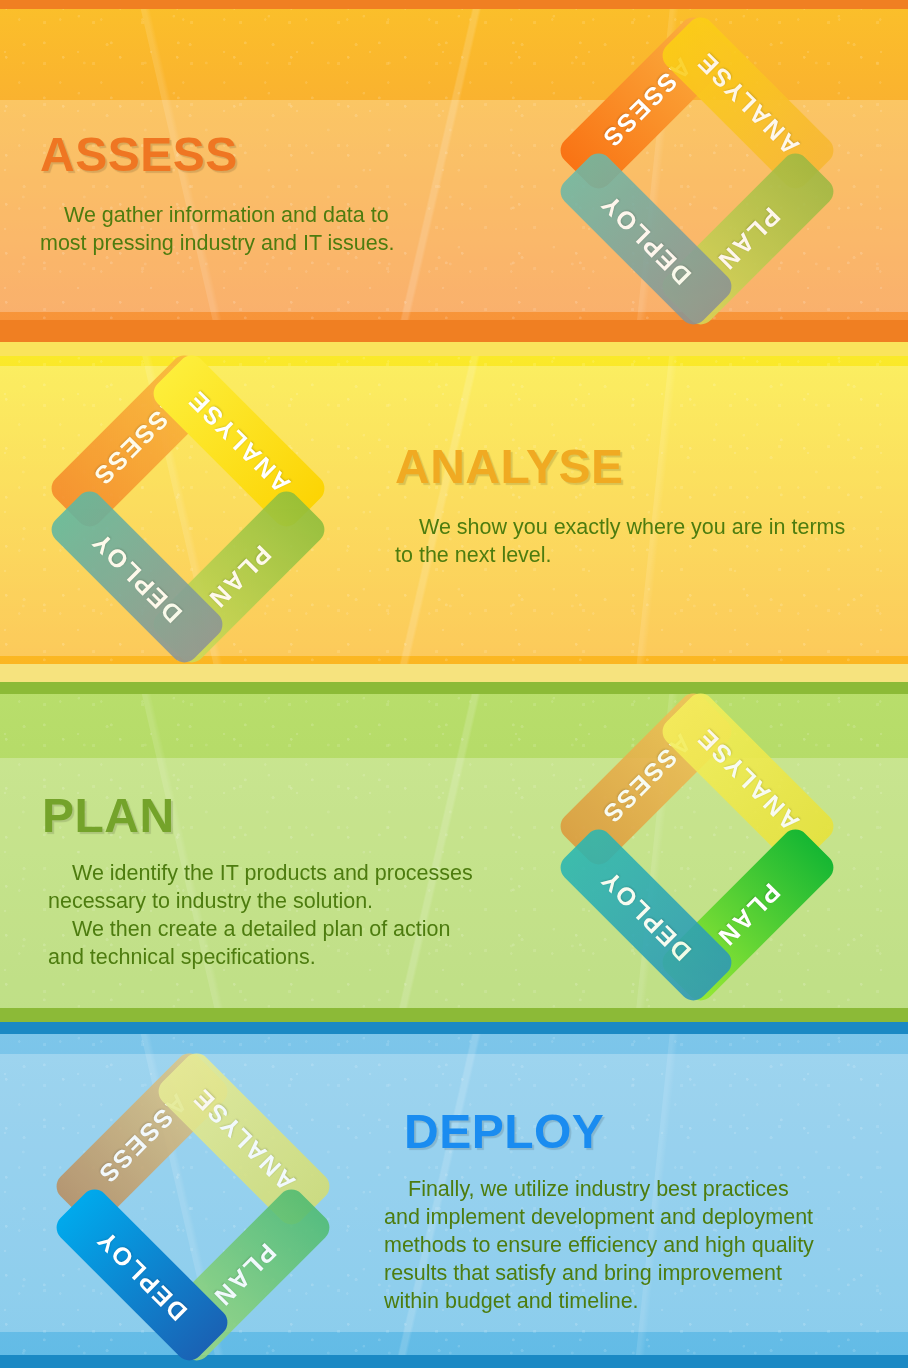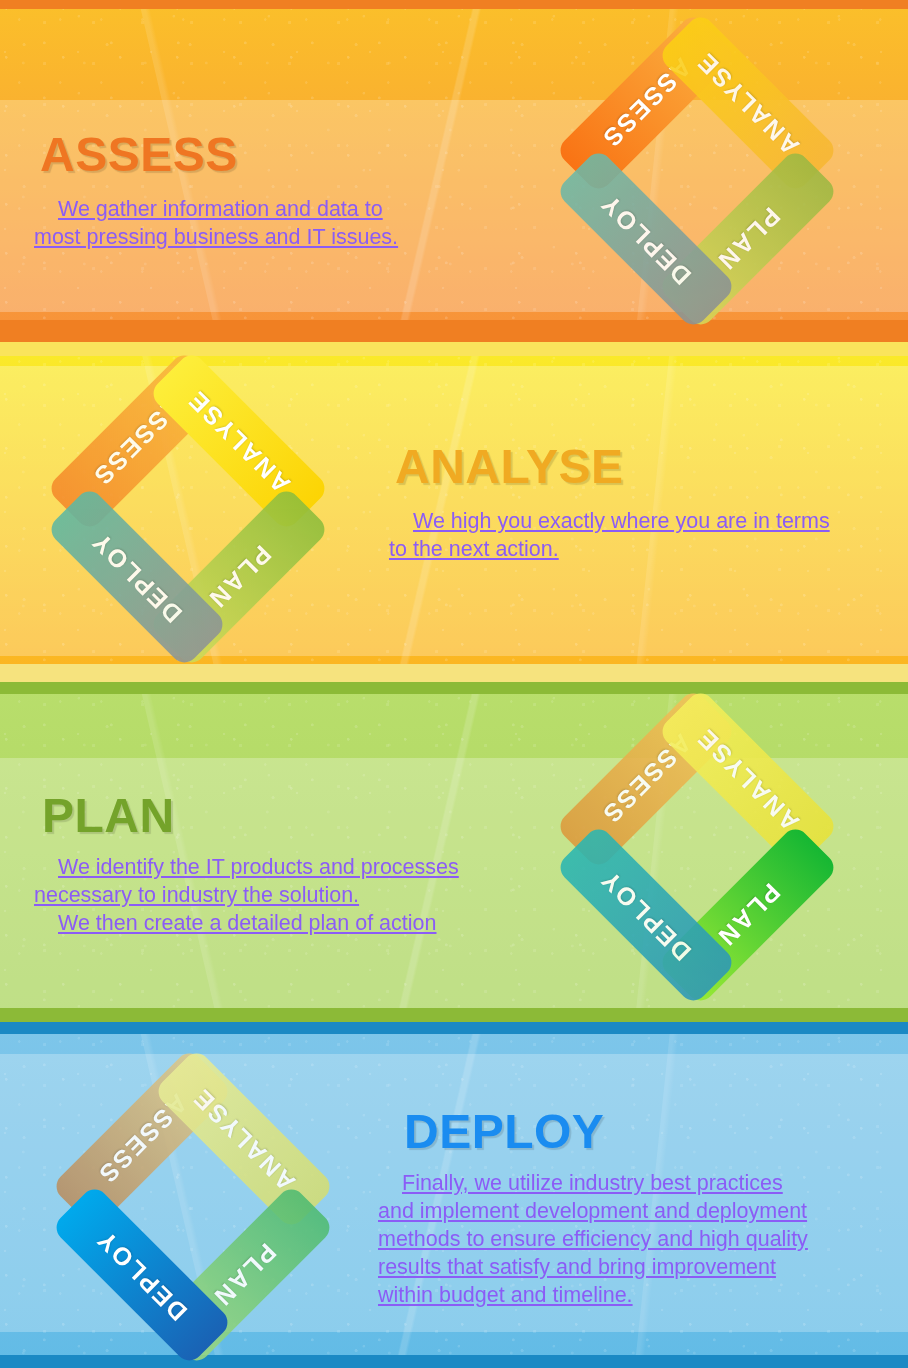--- a/index.html
+++ b/index.html
@@ -36,22 +36,22 @@
   .botbar{position:absolute;left:0;width:908px;}
 
   
   .card{position:absolute;background:rgba(255,255,255,.26);}
 
   .title{
     position:absolute;margin:0;font-weight:bold;letter-spacing:.5px;
     line-height:1;white-space:nowrap;
   }
   .body{
-    position:absolute;margin:0;color:#8b5cf6;
-    font-size:21.5px;line-height:1.30;text-decoration:underline;
+    position:absolute;margin:6px;color:#4d7c0f;
+    font-size:21.5px;line-height:1.30;
   }
   .body .ln{display:block;}
   .body .ln.ind{text-indent:24px;}
 
   
   .octa{position:absolute;width:290px;height:290px;}
   .octa .band{
     position:absolute;width:196px;height:62px;
     border-radius:14px;
     display:flex;align-items:center;justify-content:center;
@@ -85,21 +85,21 @@
     <div class="scratch"></div>
     <div class="topbar" id="p0top" style="top: 0px; height: 9px; background: rgb(240, 127, 34);"></div>
     <div class="botbar" id="p0bot" style="bottom: 0px; height: 22px; background: rgb(240, 127, 34);"></div>
 
     <div class="card" style="left:0;top:100px;width:908px;height:212px;"></div>
 
     <h1 class="title" id="p0title" style="left: 40px; top: 131px; font-size: 48px; color: rgb(239, 118, 34); text-shadow: rgba(0, 0, 0, 0.13) 2px 2px 1px;">ASSESS</h1>
 
     <div class="body" style="left:34px;top:196px;width:430px;">
       <span class="ln ind">We gather information and data to</span>
-      <span class="ln">most pressing business and IT issues.</span>
+      <span class="ln">most pressing industry and IT issues.</span>
     </div>
 
     <div class="octa" id="o0" style="left:552px;top:26px;">
       <div class="band b-assess" id="o0-assess" style="background-image: linear-gradient(90deg, rgb(249, 115, 20) 0%, rgb(251, 176, 64) 100%); opacity: 1;">
           <span>ASSESS</span>
         </div>
       <div class="band b-analyse" id="o0-analyse" style="background-image: linear-gradient(270deg, rgb(247, 183, 51) 0%, rgb(251, 208, 20) 100%); opacity: 0.88;">
           <span>ANALYSE</span>
         </div>
       <div class="band b-plan" id="o0-plan" style="background-image: linear-gradient(270deg, rgb(157, 184, 66) 0%, rgb(215, 217, 90) 100%); opacity: 0.88;">
@@ -116,22 +116,22 @@
     <div class="grain"></div>
     <div class="scratch"></div>
     <div class="topbar" id="p1top" style="top: 0px; height: 14px; background: rgb(250, 228, 92);"></div>
     <div class="botbar" id="p1bot" style="bottom: 0px; height: 18px; background: rgb(246, 227, 126);"></div>
 
     <div class="card" style="left:0;top:24px;width:908px;height:290px;"></div>
 
     <h1 class="title" id="p1title" style="left: 395px; top: 101px; font-size: 48px; color: rgb(240, 170, 34); text-shadow: rgba(0, 0, 0, 0.13) 2px 2px 1px;">ANALYSE</h1>
 
     <div class="body" style="left:389px;top:166px;width:510px;">
-      <span class="ln ind">We high you exactly where you are in terms</span>
-      <span class="ln">to the next action.</span>
+      <span class="ln ind">We show you exactly where you are in terms</span>
+      <span class="ln">to the next level.</span>
     </div>
 
     <div class="octa" id="o1" style="left:43px;top:22px;">
       <div class="band b-assess" id="o1-assess" style="background-image: linear-gradient(90deg, rgb(245, 138, 42) 0%, rgb(249, 185, 60) 100%); opacity: 0.88;">
           <span>ASSESS</span>
         </div>
       <div class="band b-analyse" id="o1-analyse" style="background-image: linear-gradient(270deg, rgb(252, 212, 4) 0%, rgb(253, 238, 58) 100%); opacity: 1;">
           <span>ANALYSE</span>
         </div>
       <div class="band b-plan" id="o1-plan" style="background-image: linear-gradient(270deg, rgb(141, 189, 60) 0%, rgb(207, 220, 90) 100%); opacity: 0.88;">
@@ -147,24 +147,25 @@
     <div class="bg" id="p2bg" style="background: linear-gradient(rgb(185, 222, 108) 0%, rgb(169, 212, 92) 100%);"></div>
     <div class="grain"></div>
     <div class="scratch"></div>
     <div class="topbar" id="p2top" style="top: 0px; height: 12px; background: rgb(140, 186, 55);"></div>
     <div class="botbar" id="p2bot" style="bottom: 0px; height: 14px; background: rgb(140, 186, 55);"></div>
 
     <div class="card" style="left:0;top:76px;width:908px;height:250px;"></div>
 
     <h1 class="title" id="p2title" style="left: 42px; top: 110px; font-size: 48px; color: rgb(116, 163, 42); text-shadow: rgba(0, 0, 0, 0.13) 2px 2px 1px;">PLAN</h1>
 
-    <div class="body" style="left:34px;top:172px;width:490px;">
+    <div class="body" style="left:42px;top:172px;width:490px;">
       <span class="ln ind">We identify the IT products and processes</span>
       <span class="ln">necessary to industry the solution.</span>
       <span class="ln ind">We then create a detailed plan of action</span>
+      <span class="ln">and technical specifications.</span>
     </div>
 
     <div class="octa" id="o2" style="left:552px;top:20px;">
       <div class="band b-assess" id="o2-assess" style="background-image: linear-gradient(90deg, rgb(220, 154, 60) 0%, rgb(243, 196, 89) 100%); opacity: 0.88;">
           <span>ASSESS</span>
         </div>
       <div class="band b-analyse" id="o2-analyse" style="background-image: linear-gradient(270deg, rgb(232, 226, 58) 0%, rgb(245, 239, 92) 100%); opacity: 0.88;">
           <span>ANALYSE</span>
         </div>
       <div class="band b-plan" id="o2-plan" style="background-image: linear-gradient(270deg, rgb(22, 183, 51) 0%, rgb(155, 234, 53) 100%); opacity: 1;">

